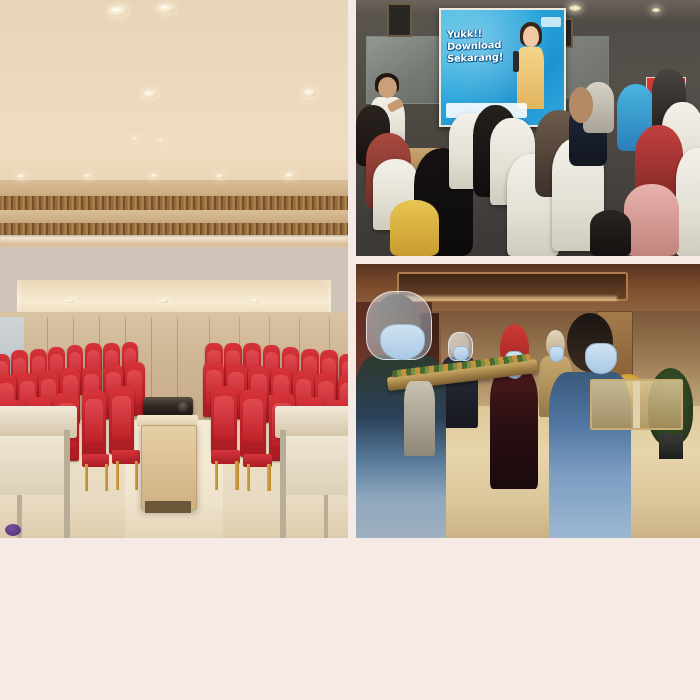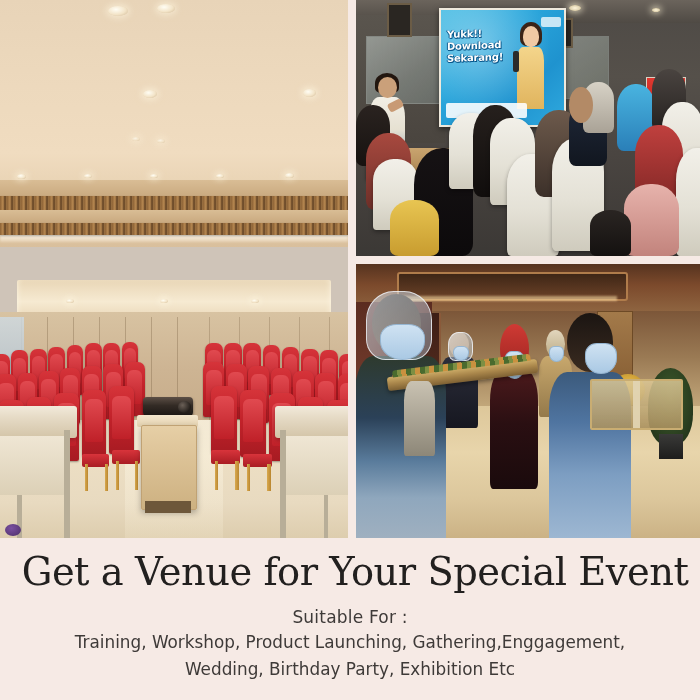--- a/index.html
+++ b/index.html
@@ -695,20 +695,14 @@
           <div class="giftbox-ribbon"></div>
         </div>
 
         <div class="person" style="left:14%;top:35%;width:9%;height:35%;">
           <div class="p-body" style="left:0%;top:22%;width:100%;height:78%;background:linear-gradient(180deg,#c9c2b2,#8d8778);"></div>
         </div>
       </div>
     </div>
   </div>
 
-  <div class="textblock">
-    <h1 class="headline">Get a Venue for Your Special Event</h1>
-    <p class="sub-lead">Suitable For :</p>
-    <p class="sub-list">Training, Workshop, Product Launching, Gathering,Enggagement,</p>
-    <p class="sub-list">Wedding, Birthday Party, Exhibition Etc</p>
-  </div>
 
 </div>
 
 </body></html>

